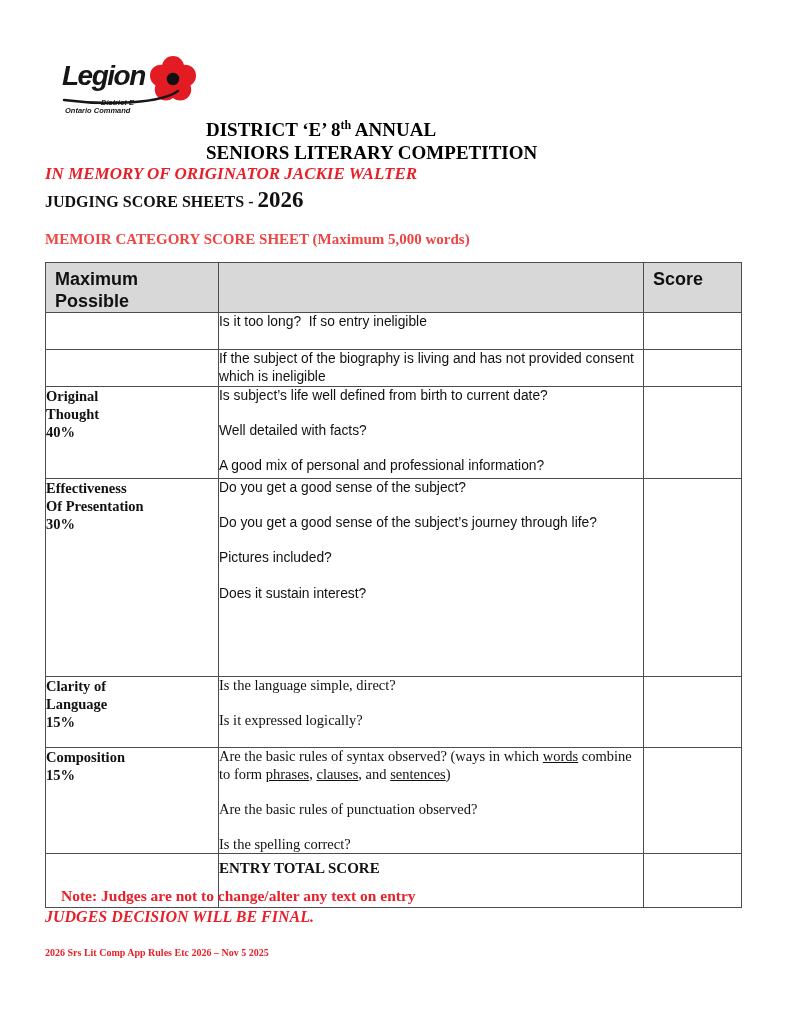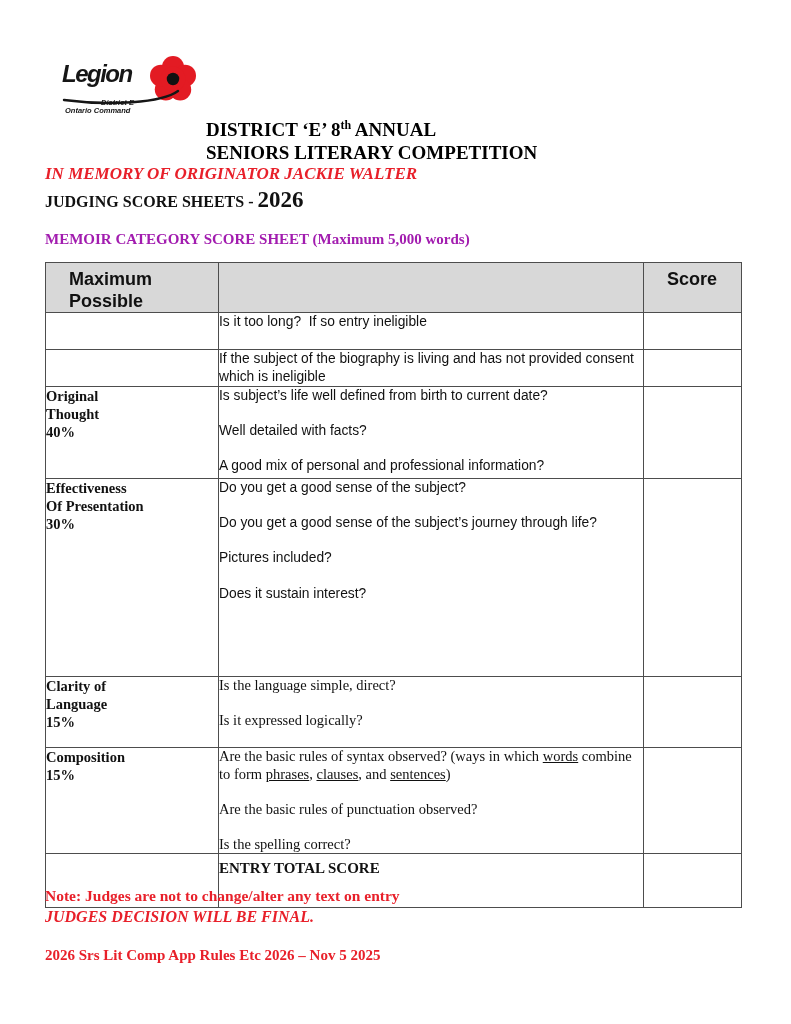--- a/index.html
+++ b/index.html
@@ -6,57 +6,57 @@
   .page {
     position:relative; width:791px; height:1024px; background:#ffffff;
     font-family:"Liberation Serif", serif; color:#111; overflow:hidden;
   }
 
   
   .logo { position:absolute; left:58px; top:56px; width:150px; height:66px; }
   .brand {
     position:absolute; left:4px; top:4px;
     font-family:"Liberation Sans", sans-serif; font-weight:bold; font-style:italic;
-    font-size:24px; letter-spacing:-1.5px; color:#161616;
+    font-size:28px; letter-spacing:-1.5px; color:#161616;
   }
   .poppy { position:absolute; left:92px; top:0px; }
   .swoosh { position:absolute; left:4px; top:33px; }
   .logo-sub {
     position:absolute; left:7px; font-family:"Liberation Sans", sans-serif;
     font-weight:bold; font-style:italic; font-size:7.5px; color:#161616; line-height:8px;
   }
   .logo-sub.l1 { top:43px;margin-left:36px; }
   .logo-sub.l2 { top:51px; }
 
   
   .title-block { position:absolute; left:206px; top:114px; font-weight:bold; font-size:19px; line-height:23px; color:#000000; }
   .title-block sup { font-size:12px; }
   .memorial {
     position:absolute; left:45px; top:164px; font-weight:bold; font-style:italic;
     font-size:17px; color:var(--red,#e8202a);
   }
   .judging { position:absolute; left:45px; top:187px; font-weight:bold; font-size:16px; color:#111; }
   .judging .year { font-size:23px; }
-  .category { position:absolute; left:45px; top:231px; font-weight:bold; font-size:15px; color:#a21caf; }
+  .category { position:absolute; left:45px; top:231px; font-weight:bold; font-size:15px; color:#ef4444; }
 
   
   table.score-table {
     position:absolute; left:45px; top:262px; width:696px;
     border-collapse:collapse; table-layout:fixed;
   }
   table.score-table col.c1 { width:173px; }
   table.score-table col.c2 { width:425px; }
   table.score-table col.c3 { width:98px; }
   table.score-table th, table.score-table td {
     border:1px solid #4d4d4d; vertical-align:top; padding:0;
   }
   table.score-table th {
     background:var(--header-bg,#d8d8d8);
     font-family:"Liberation Sans", sans-serif; font-weight:bold; font-size:18px;
-    text-align:left; padding:5px 8px 0 23px; line-height:22px; color:#111;
+    text-align:left; padding:5px 8px 0 9px; line-height:22px; color:#111;
   }
   tr.r0 { height:48px; }
   tr.r1 { height:37px; }
   tr.r2 { height:37px; }
   tr.r3 { height:92px; }
   tr.r4 { height:198px; }
   tr.r5 { height:71px; }
   tr.r6 { height:106px; }
   tr.r7 { height:54px; }
   td.label-cell {
@@ -66,25 +66,25 @@
   td.q-cell { padding:3px 8px 0 9px; }
   td.q-cell .qline { white-space:pre-wrap; }
   td.q-cell.sans { font-family:"Liberation Sans", sans-serif; font-size:13.8px; line-height:17.6px;border-radius:10px; }
   td.q-cell.serif { font-family:"Liberation Serif", serif; font-size:14.5px; line-height:17.5px; }
   td.q-cell.bold { font-weight:bold; padding-top:6px; font-size:15px; }
   td.q-cell .u { text-decoration:underline; }
   td.score-cell { background:#fff; }
 
   
   .notes { position:absolute; left:45px; top:886px; color:var(--red,#e8202a); font-weight:bold; }
-  .note1 { font-size:15.5px; line-height:20px; }
+  .note1 { font-size:15.5px; line-height:20px;margin-left:16px; }
   .note2 { font-size:16px; line-height:21px;font-style:italic; }
   .doc-footer {
     position:absolute; left:45px; top:947px; color:var(--red,#e8202a);
-    font-weight:bold; font-size:15px;
+    font-weight:bold; font-size:10px;
   }
 </style>
 </head>
 <body>
 
 <div class="page">
 
   <div class="logo">
     <span class="brand">Legion</span>
     <svg class="poppy" width="46" height="46" viewBox="0 0 48 48">

